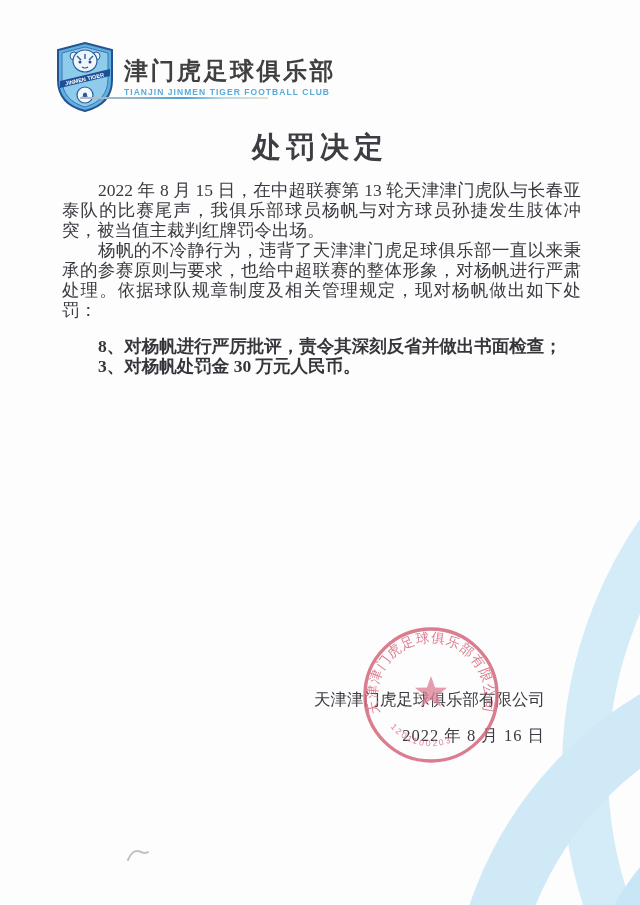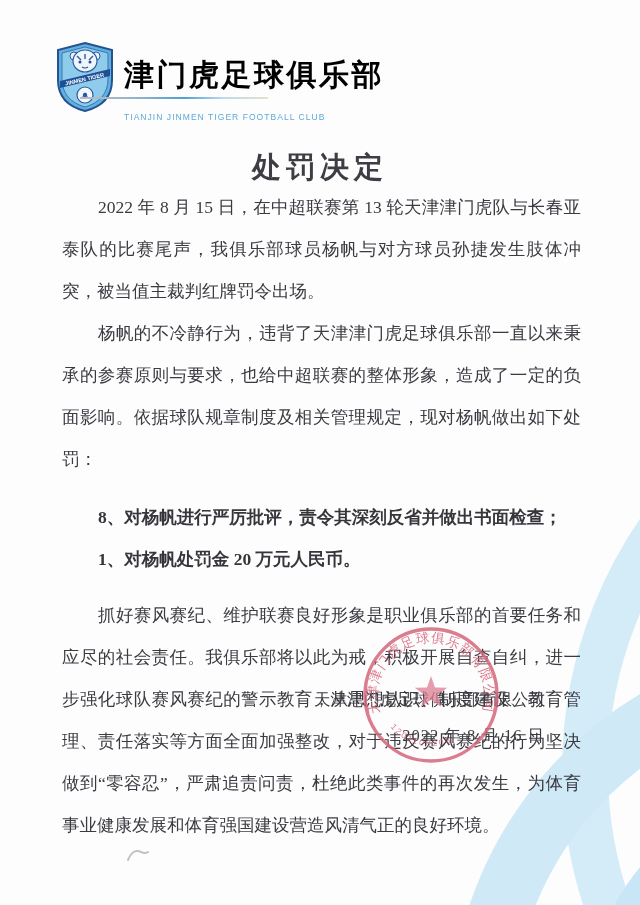--- a/index.html
+++ b/index.html
@@ -9,32 +9,32 @@
     font-family:"Liberation Serif", serif;
   }
 
   
   .watermark { position:absolute; left:0; top:0; width:640px; height:905px; z-index:0; }
 
   
   .header { position:absolute; left:57px; top:42px; z-index:2; display:flex; align-items:flex-start; }
   .badge { width:56px; height:70px; display:block; }
   .names { margin-left:11px; padding-top:13px; font-family:"Liberation Sans", sans-serif; }
-  .cn   { font-size:30px; font-weight:bold; color:#000000; letter-spacing:2.5px; white-space:nowrap; }
-  .en   { font-size:8.5px; font-weight:normal; color:#5aaad9; letter-spacing:1.05px; margin-top:16px; white-space:nowrap; }
+  .cn   { font-size:24px; font-weight:bold; color:#404040; letter-spacing:2.5px; white-space:nowrap; }
+  .en   { font-size:8.5px; font-weight:bold; color:#5aaad9; letter-spacing:1.05px; margin-top:0; white-space:nowrap; }
   .rule { position:absolute; left:23px; top:55px; width:188px; height:2px;
           background:linear-gradient(90deg,#b9bdc0 0%,#8fb3c9 32%,#4f9fd3 55%,#bcd9ea 76%,#e6e2c4 100%); }
 
   
   .title { position:absolute; top:128px; left:0; width:100%; text-align:center; z-index:2;
-           font-size:29px; font-weight:600; letter-spacing:5px; color:#3d3d43;margin-top:20px; }
+           font-size:29px; font-weight:600; letter-spacing:5px; color:#3d3d43; }
 
   
-  .doc-body { position:absolute; left:62px; top:186px; width:519px; z-index:2;
-              font-size:17.5px; line-height:42px; color:#3a3a41; text-align:justify; }
+  .doc-body { position:absolute; left:62px; top:180px; width:519px; z-index:2;
+              font-size:17.5px; line-height:20px; color:#3a3a41; text-align:justify; }
   .para { margin:0; text-indent:36px; }
   .penalties { margin:16px 0 0 0; padding:0; list-style:none; font-weight:600; color:#35353c; }
   .penalties li { padding-left:36px; }
   .closing { margin-top:14px; }
 
   
   .signature { position:absolute; right:95px; top:689px; z-index:2; text-align:right;
                font-size:16.5px; color:#3a3a41; }
   .sig-date { margin-top:14px; letter-spacing:1px; }
 
@@ -76,26 +76,25 @@
       <div class="cn">津门虎足球俱乐部</div>
       <div class="en">TIANJIN JINMEN TIGER FOOTBALL CLUB</div>
     </div>
     <div class="rule"></div>
   </div>
 
   <div class="title">处罚决定</div>
 
   <div class="doc-body">
     <p class="para">2022 年 8 月 15 日，在中超联赛第 13 轮天津津门虎队与长春亚泰队的比赛尾声，我俱乐部球员杨帆与对方球员孙捷发生肢体冲突，被当值主裁判红牌罚令出场。</p>
-    <p class="para">杨帆的不冷静行为，违背了天津津门虎足球俱乐部一直以来秉承的参赛原则与要求，也给中超联赛的整体形象，造成了一定的负面影响。依据球队规章制度及相关管理规定，现对杨帆做出如下处罚：</p>
+    <p class="para">杨帆的不冷静行为，违背了天津津门虎足球俱乐部一直以来秉承的参赛原则与要求，也给中超联赛的整体形象，对杨帆进行严肃处理。依据球队规章制度及相关管理规定，现对杨帆做出如下处罚：</p>
     <ul class="penalties">
       <li>8、对杨帆进行严厉批评，责令其深刻反省并做出书面检查；</li>
-      <li>1、对杨帆处罚金 20 万元人民币。</li>
+      <li>3、对杨帆处罚金 30 万元人民币。</li>
     </ul>
-    <p class="para closing">抓好赛风赛纪、维护联赛良好形象是职业俱乐部的首要任务和应尽的社会责任。我俱乐部将以此为戒，积极开展自查自纠，进一步强化球队赛风赛纪的警示教育，从思想认识、制度建设、教育管理、责任落实等方面全面加强整改，对于违反赛风赛纪的行为坚决做到“零容忍”，严肃追责问责，杜绝此类事件的再次发生，为体育事业健康发展和体育强国建设营造风清气正的良好环境。</p>
   </div>
 
   <div class="signature">
     <div class="sig-company">天津津门虎足球俱乐部有限公司</div>
     <div class="sig-date">2022 年 8 月 16 日</div>
   </div>
 
   <svg class="seal" viewBox="0 0 150 150" aria-hidden="true">
     <defs>
       <path id="sealTopArc" d="M 24 94 A 54 54 0 1 1 126 94" fill="none"></path>

